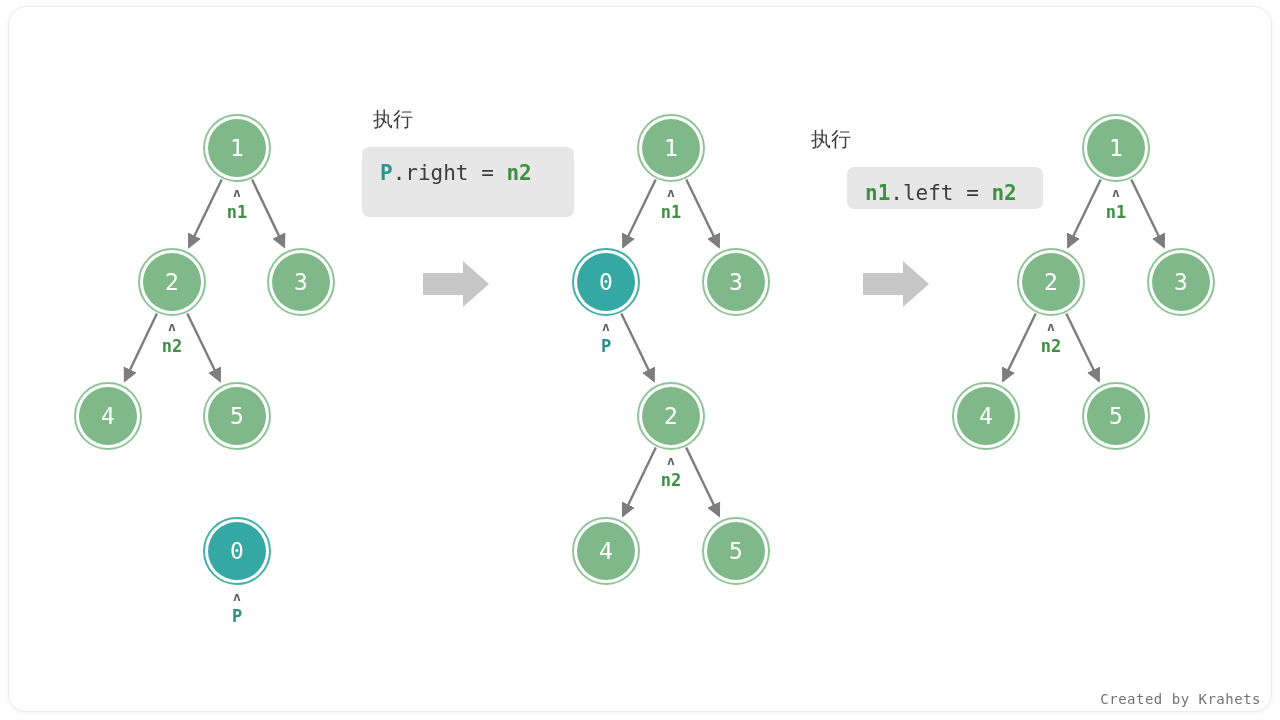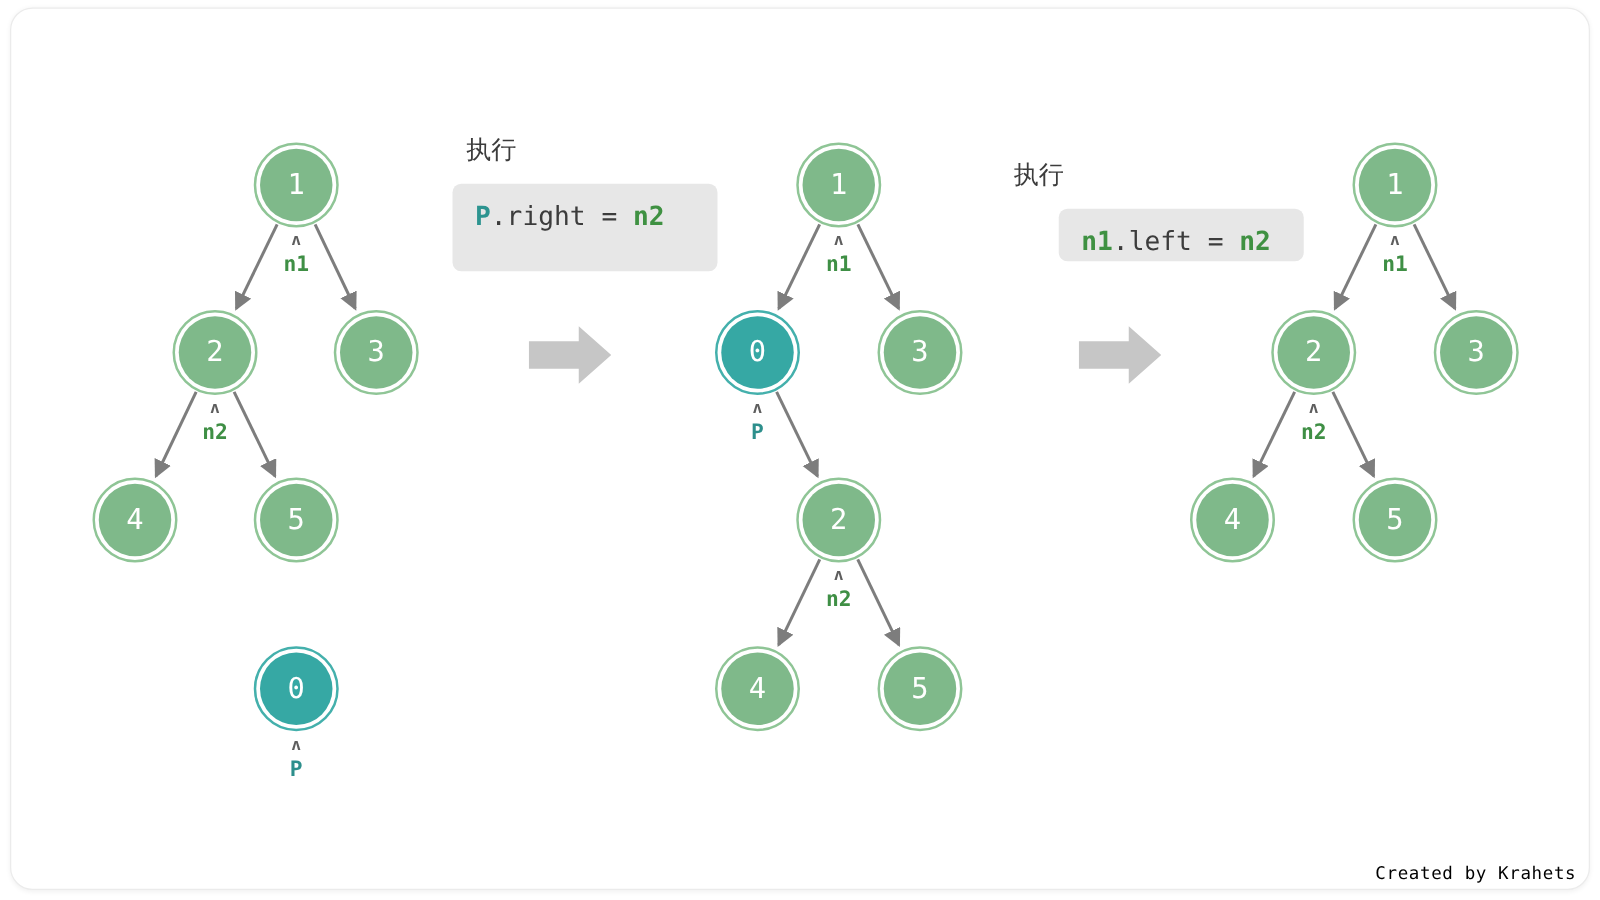--- a/index.html
+++ b/index.html
@@ -31,21 +31,21 @@
   .exec{position:absolute;font-size:20px;color:#3c3c3c;
         font-family:"DejaVu Sans","Liberation Sans",sans-serif;white-space:nowrap;}
   .codebox{position:absolute;background:#e7e7e7;border-radius:7px;
            padding:11px 18px 12px 18px;box-sizing:border-box;}
   .codebox .ln{font-family:"DejaVu Sans Mono","Liberation Mono",monospace;
                font-size:21px;line-height:31px;white-space:pre;color:#3c3c3c;}
   .tkn-v{color:#3f9142;font-weight:bold;}
   .tkn-p{color:#2d9490;font-weight:bold;}
   .tkn-d{color:#3c3c3c;}
   .bigarrow{position:absolute;}
-  .credit{position:absolute;right:28px;bottom:20px;color:#000000;font-size:14px;
+  .credit{position:absolute;right:28px;bottom:20px;color:#737373;font-size:14px;
           font-family:"DejaVu Sans Mono","Liberation Mono",monospace;letter-spacing:.5px;}
 </style>
 </head>
 <body>
 
 <div id="card">
   <div id="stage">
     <svg class="layer" width="1280" height="720" viewBox="0 0 1280 720">
       <defs>
         <marker id="ah" markerWidth="7" markerHeight="7" refX="5.2" refY="3" orient="auto" markerUnits="strokeWidth">

